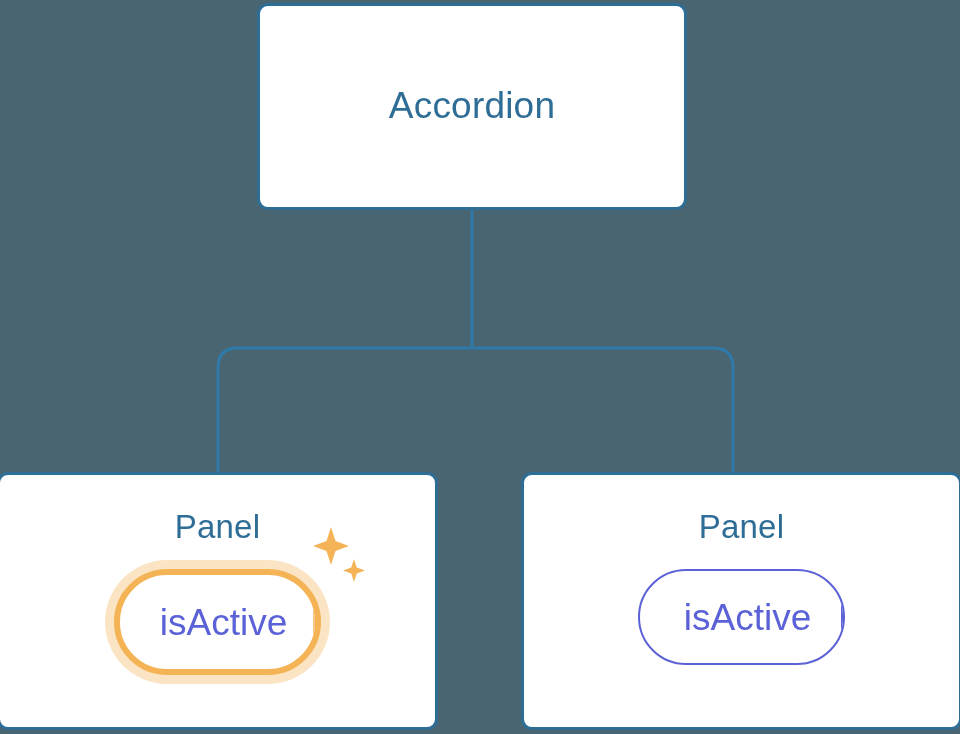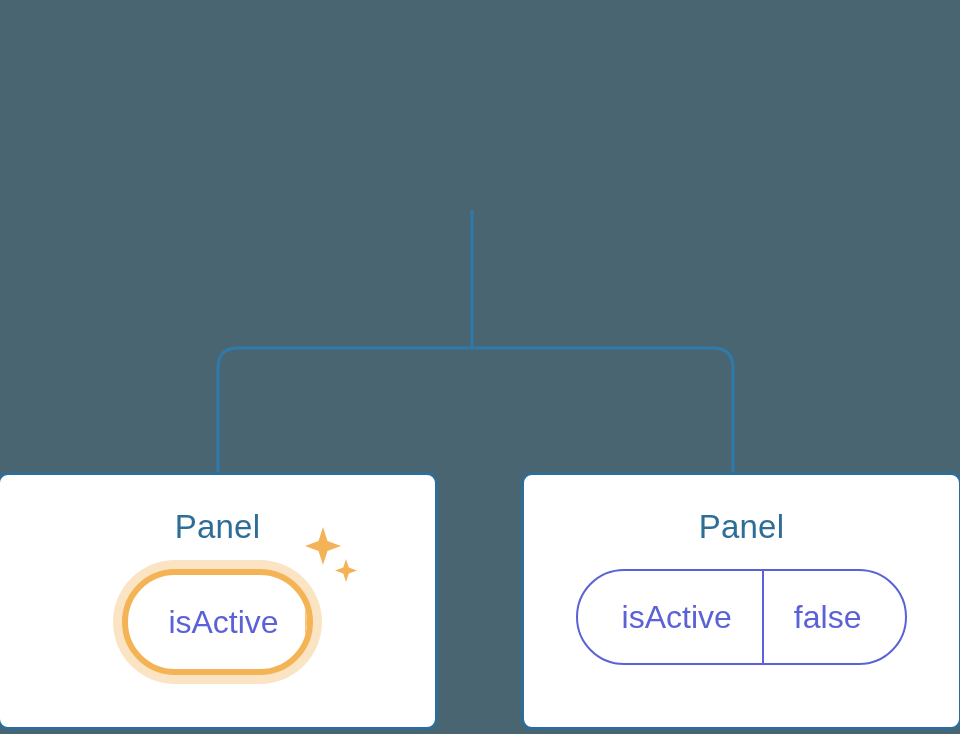--- a/index.html
+++ b/index.html
@@ -87,21 +87,21 @@
   }
 
   .prop-pill .prop-key,
   .prop-pill .prop-val {
     display: flex;
     align-items: center;
     justify-content: center;
     box-sizing: border-box;
     white-space: nowrap;
     color: #5b61d6;
-    font-size: 32px;
+    font-size: 37px;
     line-height: 1;
   }
 
   
   .pill-normal .prop-pill {
     border: 2px solid #5b61d6;
     height: 96px;
   }
   .pill-normal .prop-key {
     padding: 0 30px 0 44px;
@@ -146,20 +146,23 @@
 
   <svg id="connectors" viewBox="0 0 960 734" width="960" height="734" fill="none" xmlns="http://www.w3.org/2000/svg">
 
     <path d="M 472 210 L 472 348" stroke="#2e7bab" stroke-width="3" stroke-linecap="butt"></path>
 
     <path d="M 472 348 L 238 348 Q 218 348 218 368 L 218 474" stroke="#2e7bab" stroke-width="3" stroke-linecap="butt" fill="none"></path>
 
     <path d="M 472 348 L 713 348 Q 733 348 733 368 L 733 474" stroke="#2e7bab" stroke-width="3" stroke-linecap="butt" fill="none"></path>
   </svg>
 
+  <div class="node" id="node-accordion">
+    <div class="node-title">Accordion</div>
+  </div>
 
   <div class="node panel-node" id="node-panel-left">
     <div class="node-title">Panel</div>
 
     <div class="prop-pill-wrap pill-highlight">
 
       <div class="prop-pill">
         <span class="prop-key">isActive</span>
       </div>
 
@@ -169,18 +172,17 @@
       </svg>
     </div>
   </div>
 
   <div class="node panel-node" id="node-panel-right">
     <div class="node-title">Panel</div>
 
     <div class="prop-pill-wrap pill-normal">
       <div class="prop-pill">
         <span class="prop-key">isActive</span>
-        <span class="prop-val">false</span>
       </div>
     </div>
   </div>
 
 </div>
 
 </body></html>

